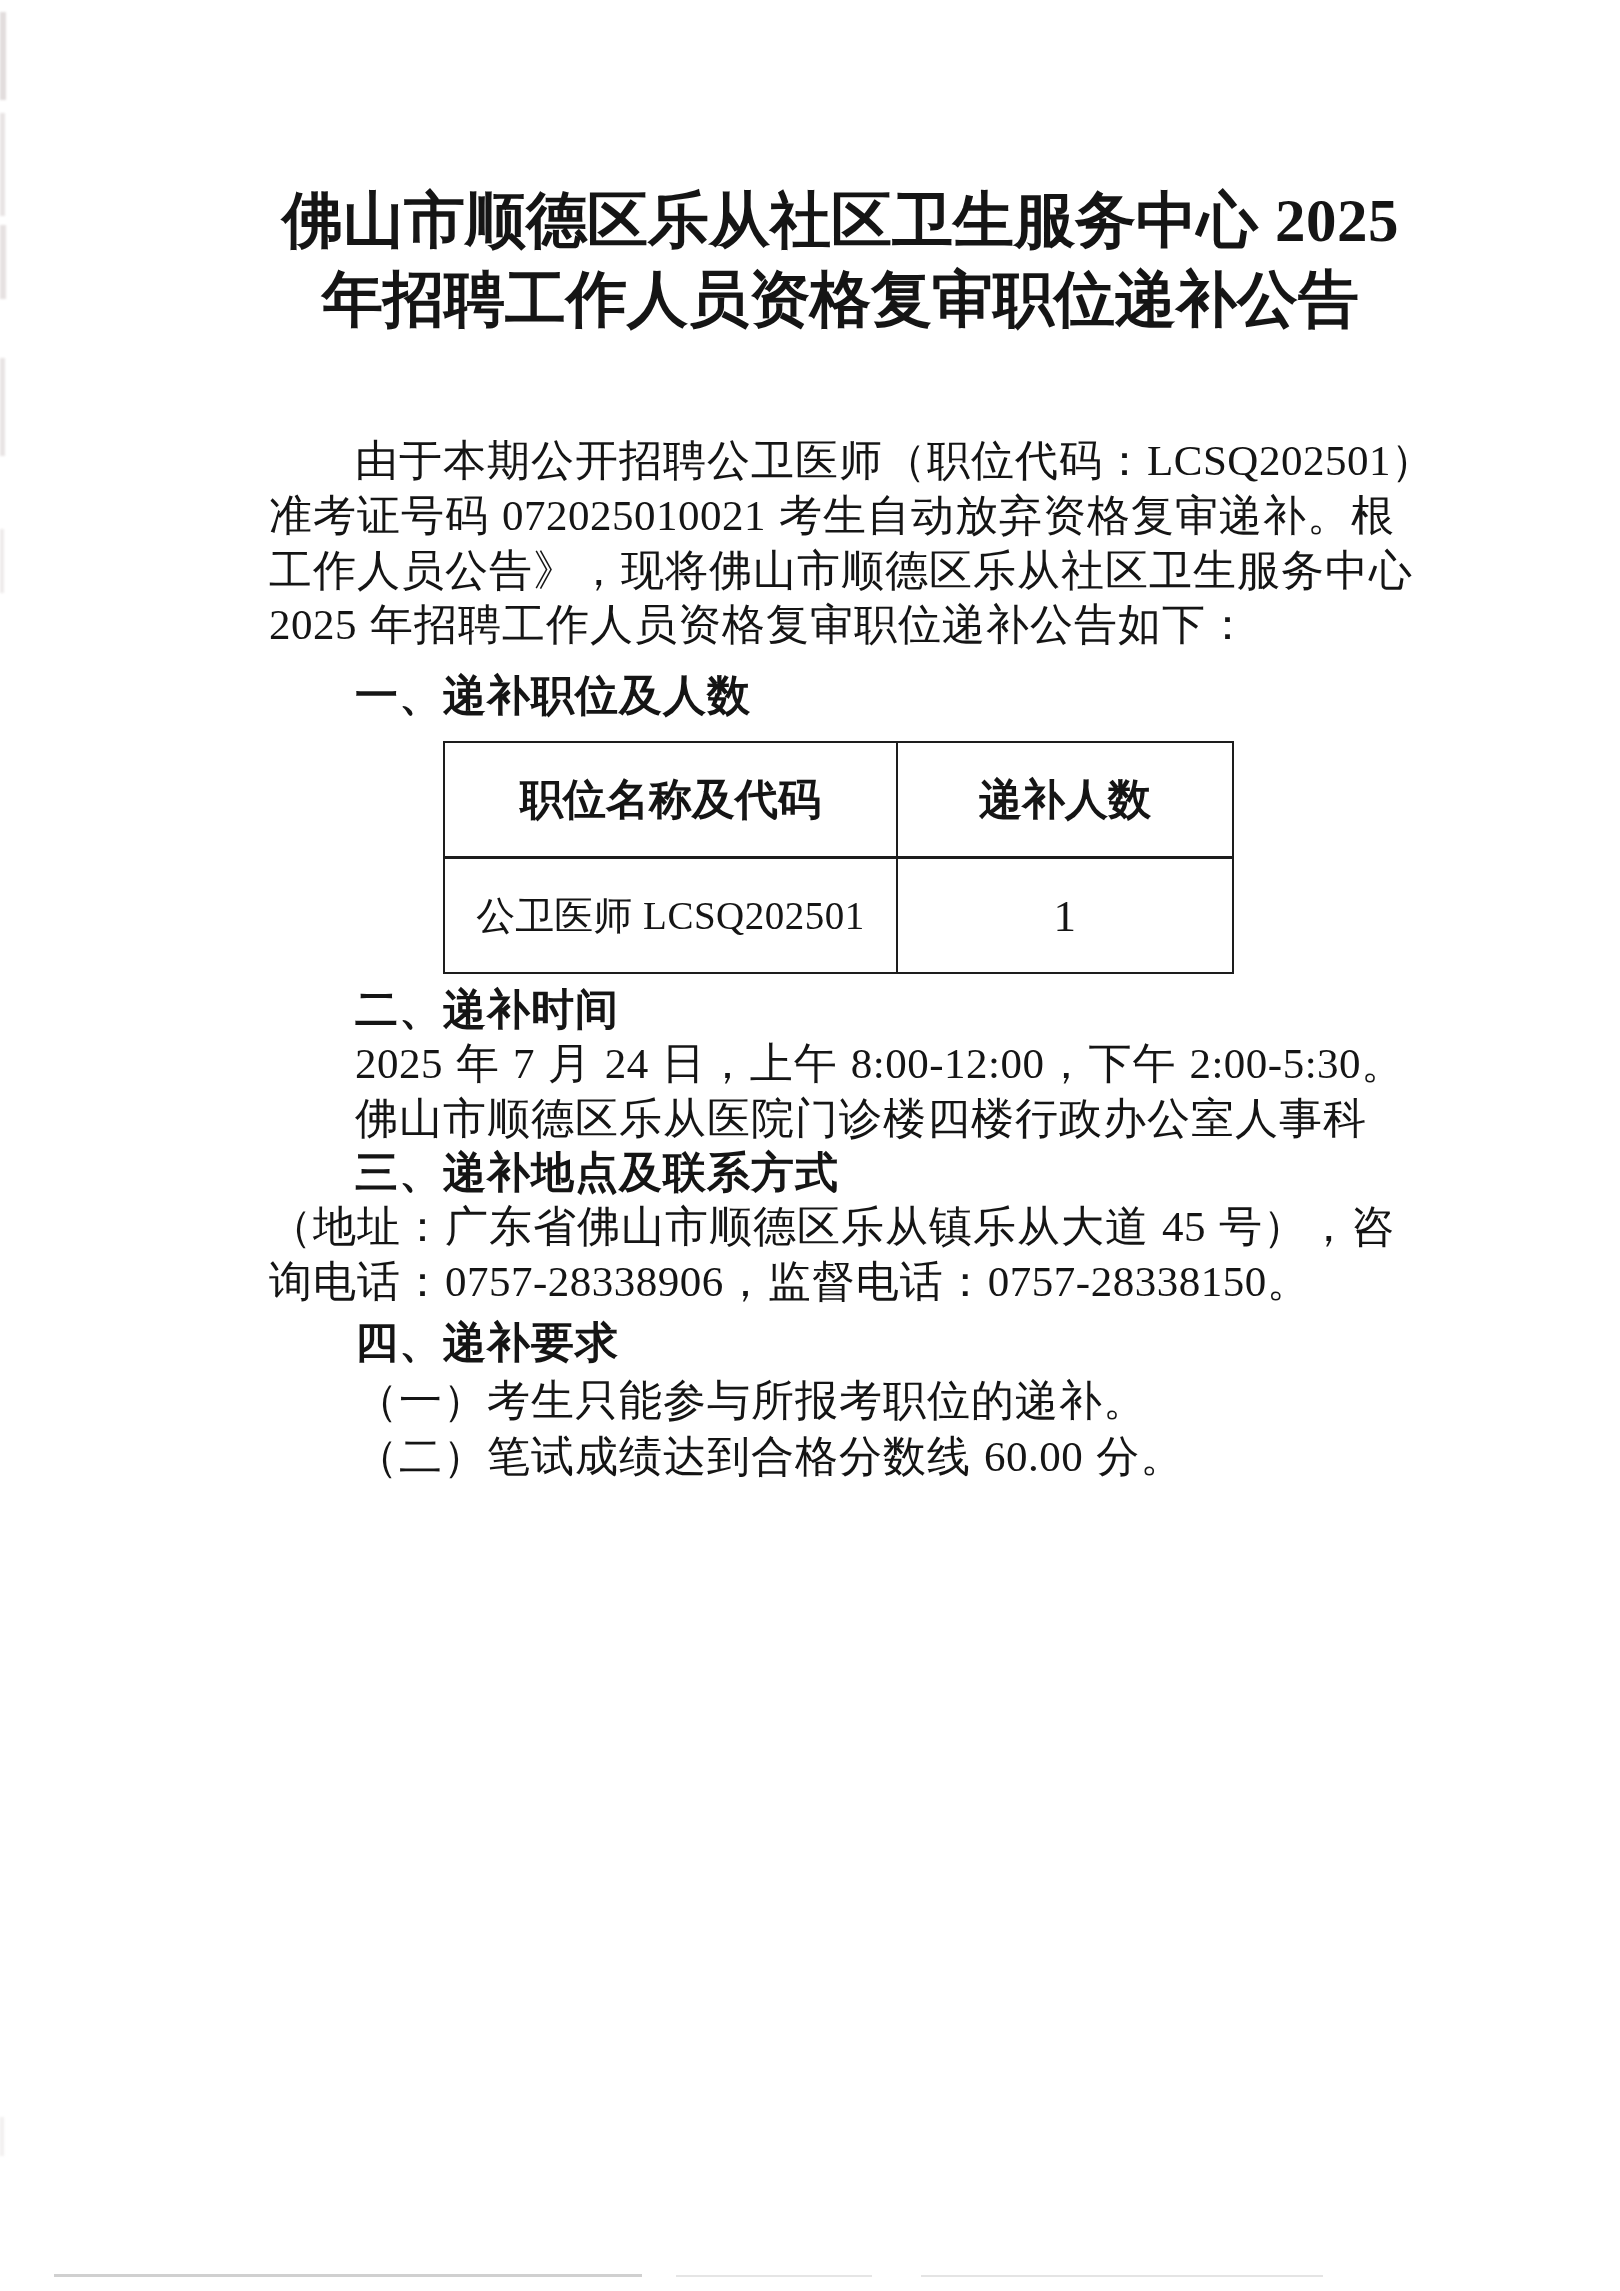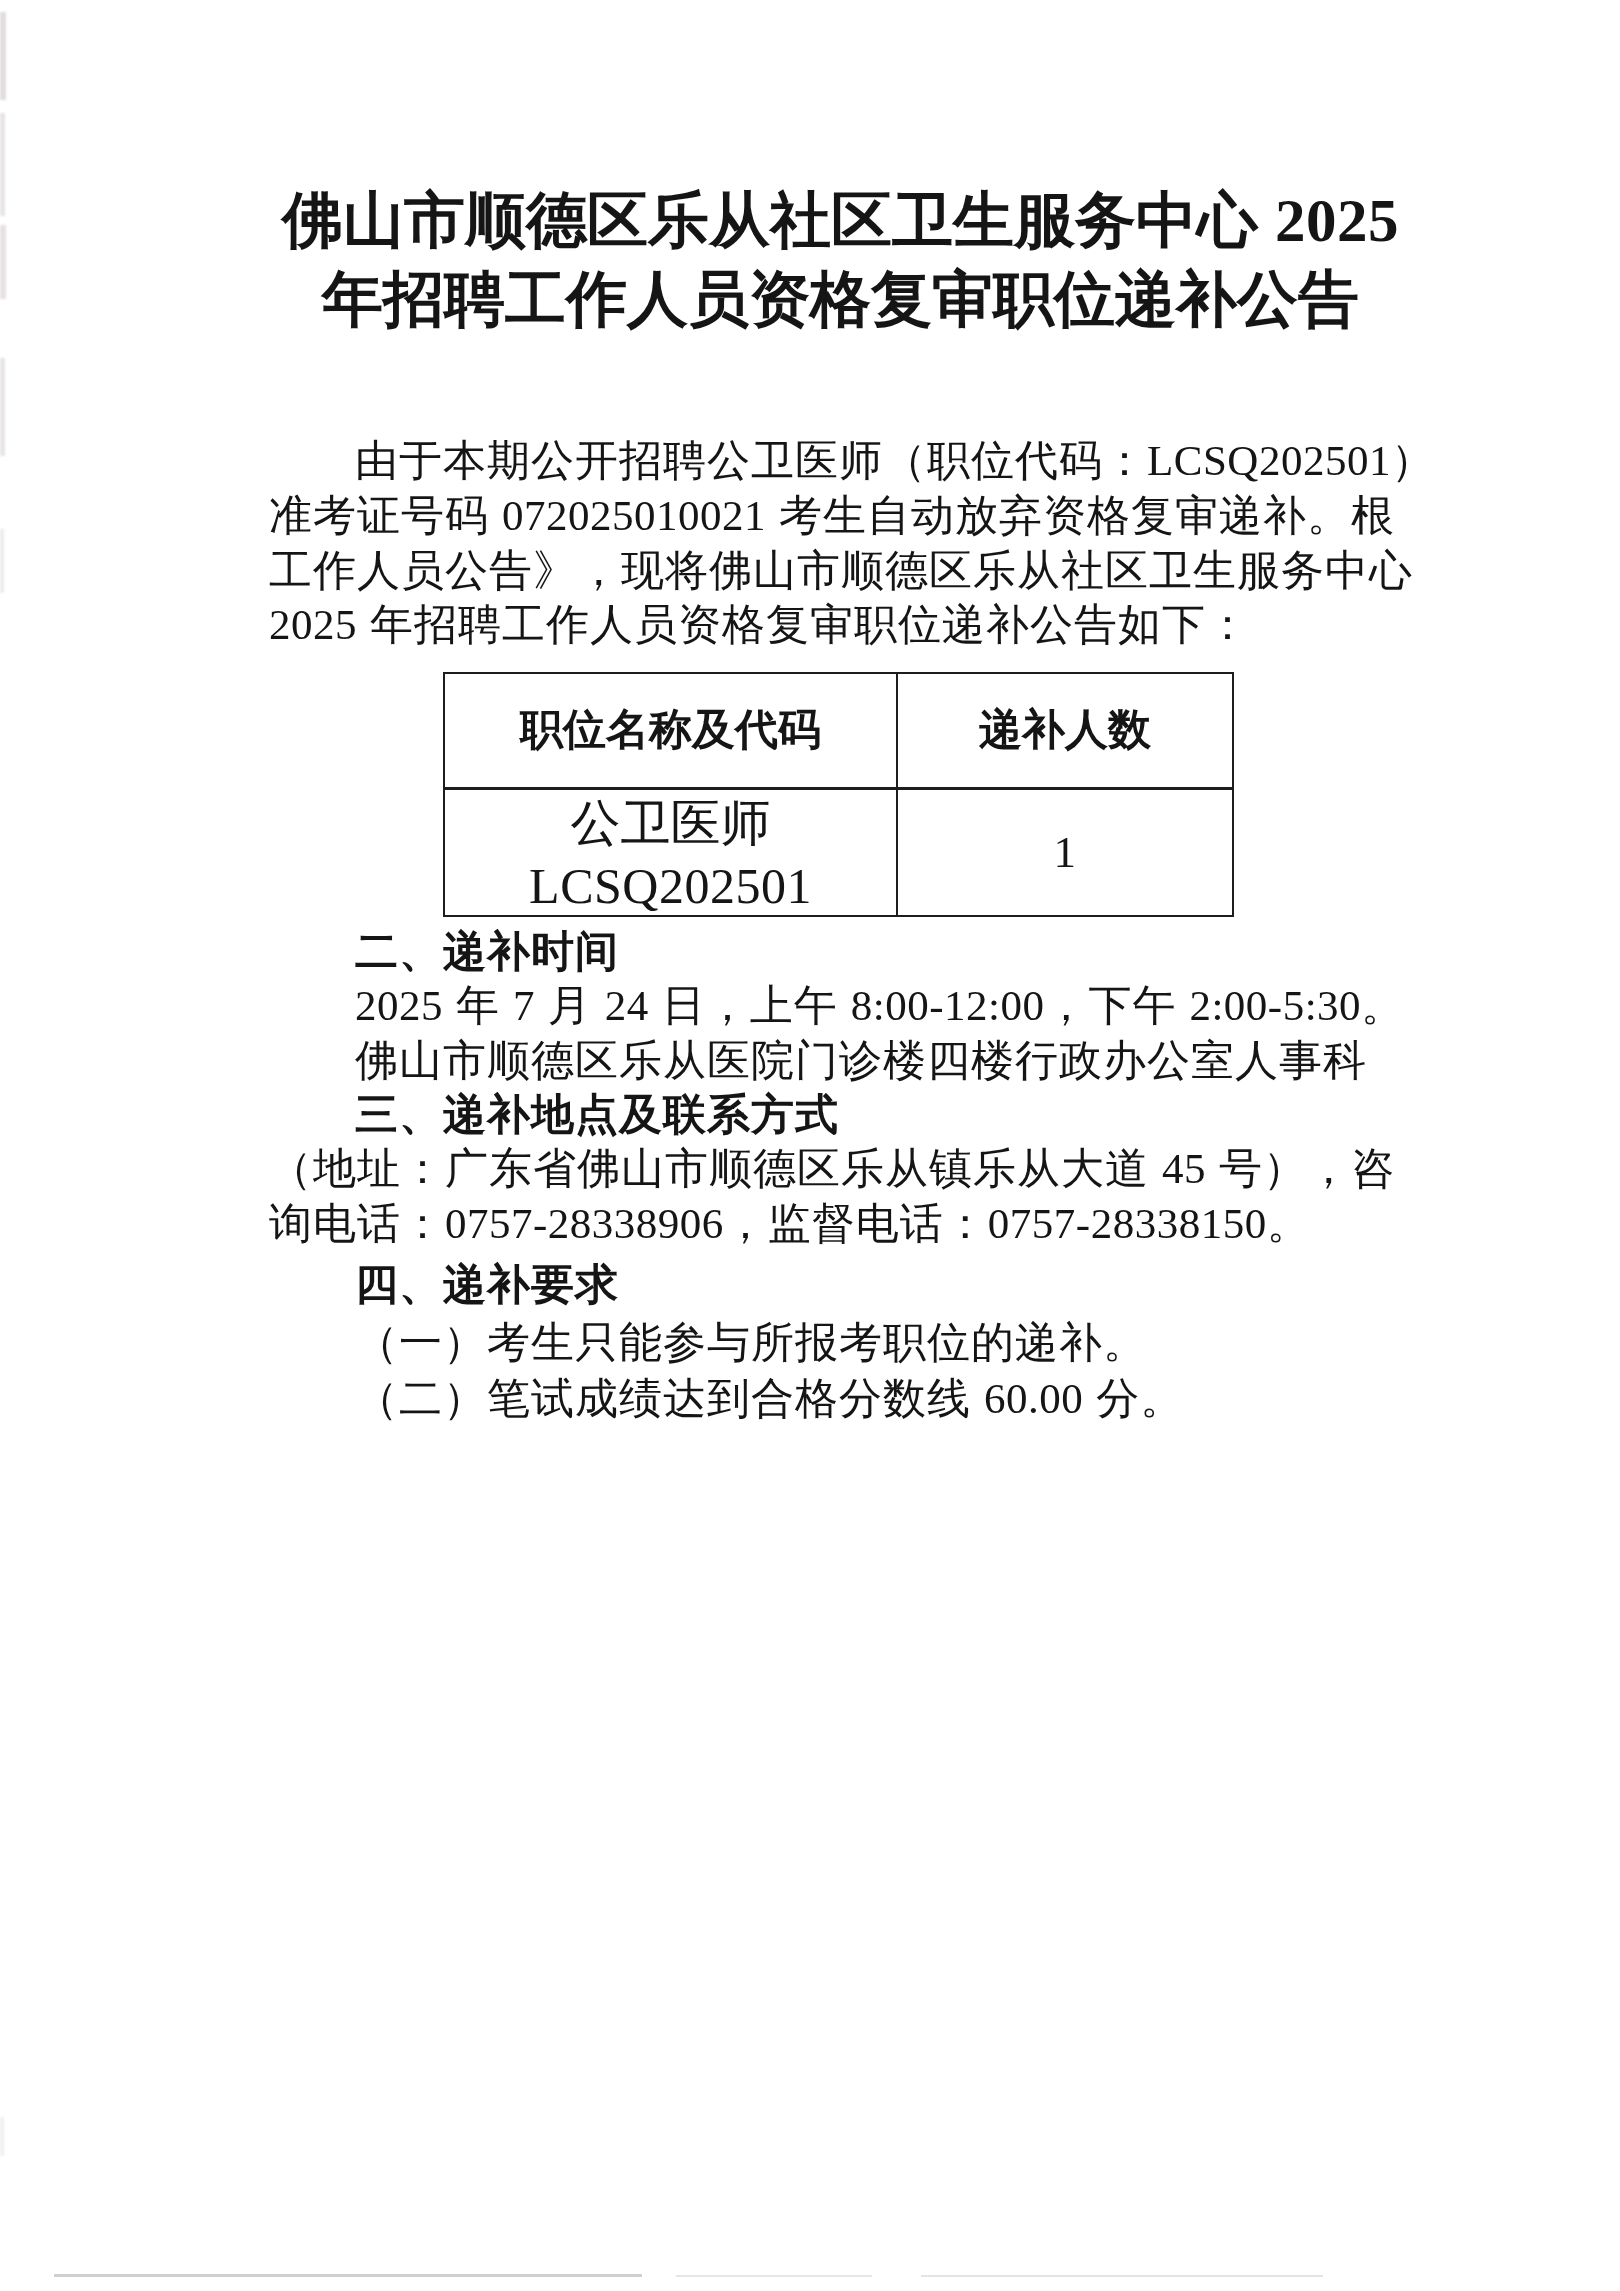--- a/index.html
+++ b/index.html
@@ -32,21 +32,21 @@
   .lat{font-family:"Liberation Serif","DejaVu Serif",serif;letter-spacing:0.5px;}
   table.replenish{
     border-collapse:collapse;table-layout:fixed;
     margin:19.6px 0 0 174px;width:791px;
   }
   table.replenish th,table.replenish td{
     border:2.9px solid #1d1d1d;height:113px;
     text-align:center;vertical-align:middle;padding:0;
   }
   table.replenish th{font-size:43px;font-weight:700;border-bottom-width:3.9px;}
-  table.replenish td{font-size:50px;}
+  table.replenish td{font-size:39px;}
   table.replenish .col1{width:451px;}
   table.replenish td.count-cell{font-size:45px;}
   .artifact{position:absolute;pointer-events:none;filter:blur(1px);}
   .edge1{left:0;top:12;width:5.9px;height:88px;top:11.8px;background:rgba(140,120,120,.25);}
   .edge2{left:0;top:113px;width:4.9px;height:103px;background:rgba(140,120,120,.20);}
   .edge3{left:0;top:225px;width:5.9px;height:74px;background:rgba(140,120,120,.22);}
   .edge4{left:0;top:358px;width:4.9px;height:98px;background:rgba(140,120,120,.20);}
   .edge5{left:0;top:529px;width:3.9px;height:64px;background:rgba(140,120,120,.15);}
   .edge6{left:0;top:2117px;width:3.9px;height:39px;background:rgba(140,120,120,.12);}
   .bline1{left:54px;top:2274px;width:588px;height:2.9px;background:rgba(110,110,110,.32);filter:blur(0.5px);}
@@ -63,20 +63,21 @@
     <div class="title-block">
       <div class="title-line"><span>佛山市顺德区乐从社区卫生服务中心 </span><span class="lat">2025</span></div>
       <div class="title-line"><span>年招聘工作人员资格复审职位递补公告</span></div>
     </div>
 
     <div class="body-line indent body-start"><span>由于本期公开招聘公卫医师（职位代码：</span><span class="lat">LCSQ202501</span><span>）</span></div>
     <div class="body-line"><span>准考证号码 </span><span class="lat">072025010021</span><span> 考生自动放弃资格复审递补。根</span></div>
     <div class="body-line"><span>工作人员公告》，现将佛山市顺德区乐从社区卫生服务中心</span></div>
     <div class="body-line"><span class="lat">2025</span><span> 年招聘工作人员资格复审职位递补公告如下：</span></div>
 
+    <div class="body-line indent heading h1m"><span>一、递补职位及人数</span></div>
 
     <table class="replenish">
       <thead>
         <tr>
           <th class="col1">职位名称及代码</th>
           <th>递补人数</th>
         </tr>
       </thead>
       <tbody>
         <tr>

